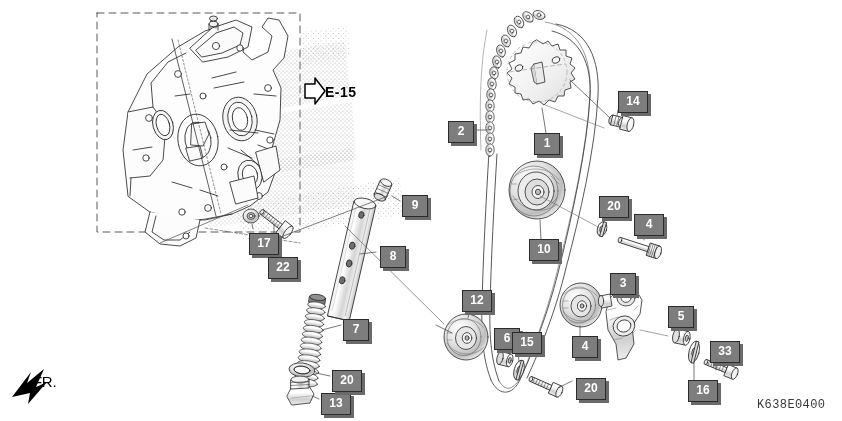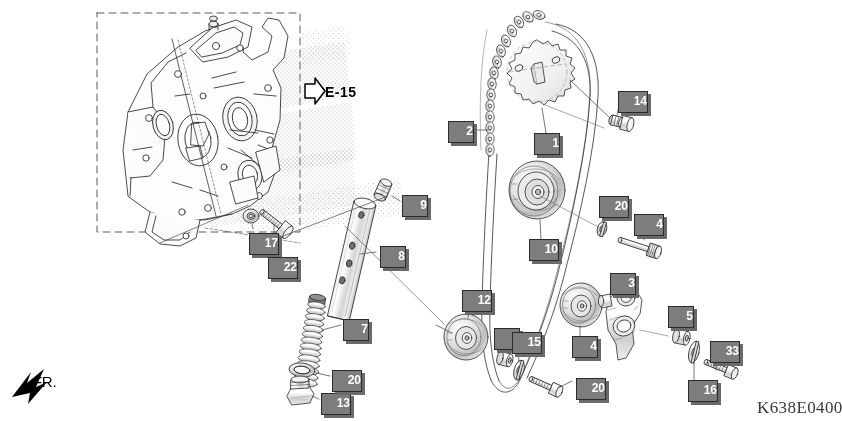--- a/index.html
+++ b/index.html
@@ -4,34 +4,34 @@
 <style>
   html,body{margin:0;padding:0;background:#ffffff;}
   body{width:842px;height:421px;overflow:hidden;
        font-family:"Liberation Sans","DejaVu Sans",sans-serif;}
   #stage{position:relative;width:842px;height:315px;background:#fff;}
   #art{position:absolute;left:0;top:0;width:842px;height:421px;}
 
   
   .lbl{position:absolute;width:24px;height:20px;background:#7d7d7d;
        border:1px solid #2b2b2b;color:#ffffff;font-size:12px;
-       font-weight:bold;line-height:19px;text-align:right;
+       font-weight:bold;line-height:19px;text-align:center;
        box-shadow:3px 3px 0 0 #6a6a6a;letter-spacing:0;
        font-family:"Liberation Sans","DejaVu Sans",sans-serif;}
   .lbl.w{width:28px;}
 
   
   #e15{position:absolute;left:325px;top:84px;font-size:14px;font-weight:bold;
        color:#000;letter-spacing:0.5px;}
   
   #frtxt{position:absolute;left:33px;top:373px;font-size:15px;font-weight:normal;
          color:#000;letter-spacing:-0.3px;}
   
-  #code{position:absolute;left:757px;top:398px;font-size:17px;color:#3a3a3a;
-        font-family:Liberation Serif, serif;letter-spacing:0.4px;}
+  #code{position:absolute;left:757px;top:398px;font-size:12px;color:#3a3a3a;
+        font-family:Liberation Mono, monospace;letter-spacing:0.4px;}
 </style>
 </head>
 <body>
 
 <div id="stage">
 
   <svg id="art" viewBox="0 0 842 421">
     <defs>
       <pattern id="stipple" width="4" height="4" patternUnits="userSpaceOnUse">
         <circle cx="1" cy="1" r="0.62" fill="#9a9a9a"></circle>

